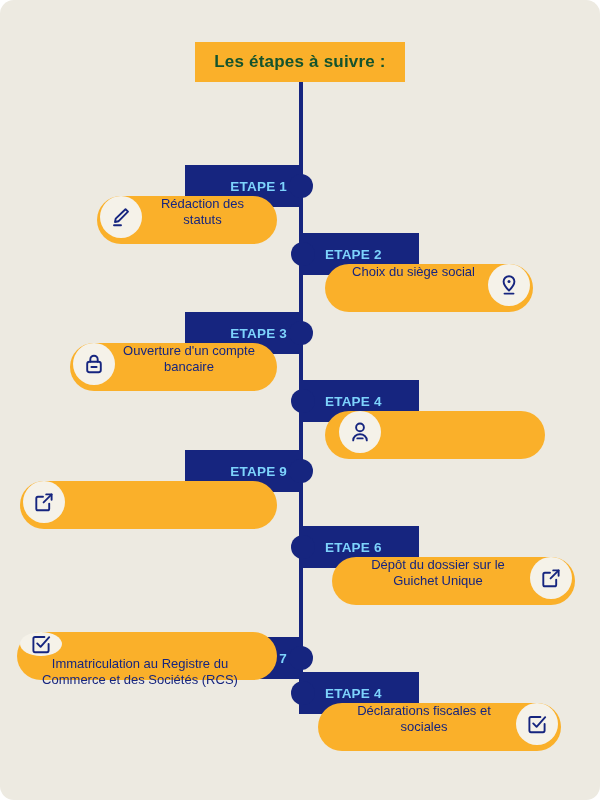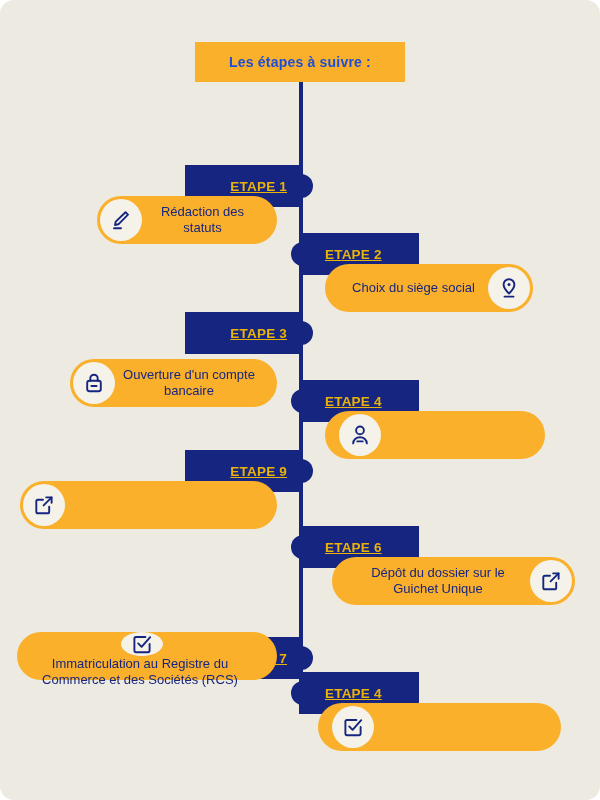--- a/index.html
+++ b/index.html
@@ -19,48 +19,47 @@
 
   
   #title-banner{
     position:absolute;
     left:195px;top:42px;
     width:210px;height:40px;
     background:#FAB02A;
     display:flex;align-items:center;justify-content:center;
   }
   #title-banner .t{
-    color:#1d4ed8;
-    font-size:14px;
+    color:#14532d;
+    font-size:17px;
     font-weight:bold;
     letter-spacing:.2px;
     white-space:nowrap;
   }
 
   
   .spine{
     position:absolute;
     left:299px;width:4px;
     background:#16257F;
   }
 
   
   .etape{
     position:absolute;
     height:42px;
     background:#16257F;
     display:flex;align-items:center;
   }
   .etape .lbl{
-    color:#eab308;
+    color:#7dd3fc;
     font-size:13.5px;
     font-weight:bold;
     white-space:nowrap;
     letter-spacing:.2px;
-    text-decoration:underline;
   }
   
   .tab{
     position:absolute;
     width:24px;height:24px;
     border-radius:50%;
     background:#16257F;
     top:50%;
     margin-top:-12px;
   }
@@ -68,21 +67,21 @@
   .etape.right .tab{ left:-12px; }
   .etape.left  .lbl{ margin-left:auto; margin-right:14px; }
   .etape.right .lbl{ margin-left:22px; }
 
   
   .pill{
     position:absolute;
     height:48px;
     background:#FAB02A;
     border-radius:26px;
-    display:flex;align-items:center;
+    display:flex;align-items:flex-start;
     box-sizing:border-box;
   }
   .pill .txt{
     color:#16257F;
     font-size:13px;
     line-height:16px;
     text-align:center;
     flex:1;
     padding:0 6px;
   }
@@ -135,21 +134,21 @@
             <path d="M12 3.2c-3 0-5.4 2.4-5.4 5.4 0 3.9 5.4 9 5.4 9s5.4-5.1 5.4-9c0-3-2.4-5.4-5.4-5.4z"></path>
             <circle cx="12" cy="8.6" r="1.5" fill="#16257F" stroke="none"></circle>
             <line x1="7.5" y1="20.6" x2="16.5" y2="20.6"></line>
           </svg>
         </span>
       </div>
       <div class="etape left" style="top: 312px; left: 185px; width: 116px;">
         <span class="lbl">ETAPE 3</span>
         <span class="tab"></span>
       </div>
-      <div class="pill icon-left" style="top: 359px; left: 70px; width: 207px;">
+      <div class="pill icon-left" style="top: 343px; left: 70px; width: 207px;">
         <span class="ico">
           <svg width="24" height="24" viewBox="0 0 24 24" fill="none" stroke="#16257F" stroke-width="1.9" stroke-linecap="round" stroke-linejoin="round">
             <rect x="5.2" y="9.8" width="13.6" height="10.4" rx="2.2"></rect>
             <path d="M8.3 9.8V7.4a3.7 3.7 0 0 1 7.4 0v2.4"></path>
             <line x1="9.4" y1="15" x2="14.6" y2="15"></line>
           </svg>
         </span>
         <span class="txt">Ouverture d'un compte bancaire</span>
       </div>
       <div class="etape right" style="top: 380px; left: 303px; width: 116px;">
@@ -203,20 +202,21 @@
             <polyline points="8.2,11.4 11.6,14.8 20.2,5.2"></polyline>
           </svg>
         </span>
         <span class="txt">Immatriculation au Registre du Commerce et des Sociétés (RCS)</span>
       </div>
       <div class="etape right" style="top: 672px; left: 303px; width: 116px;">
         <span class="lbl">ETAPE 4</span>
         <span class="tab"></span>
       </div>
       <div class="pill icon-right" style="top: 703px; left: 318px; width: 243px;">
+        <span class="txt">Déclarations fiscales et sociales</span>
         <span class="ico">
           <svg width="24" height="24" viewBox="0 0 24 24" fill="none" stroke="#16257F" stroke-width="1.9" stroke-linecap="round" stroke-linejoin="round">
             <path d="M19.6 12v6.6a1.6 1.6 0 0 1-1.6 1.6H6a1.6 1.6 0 0 1-1.6-1.6V6.6A1.6 1.6 0 0 1 6 5h9.4"></path>
             <polyline points="8.2,11.4 11.6,14.8 20.2,5.2"></polyline>
           </svg>
         </span>
       </div>
     </div>
 
 <div class="spine" style="top: 165px; height: 110px;"></div>

